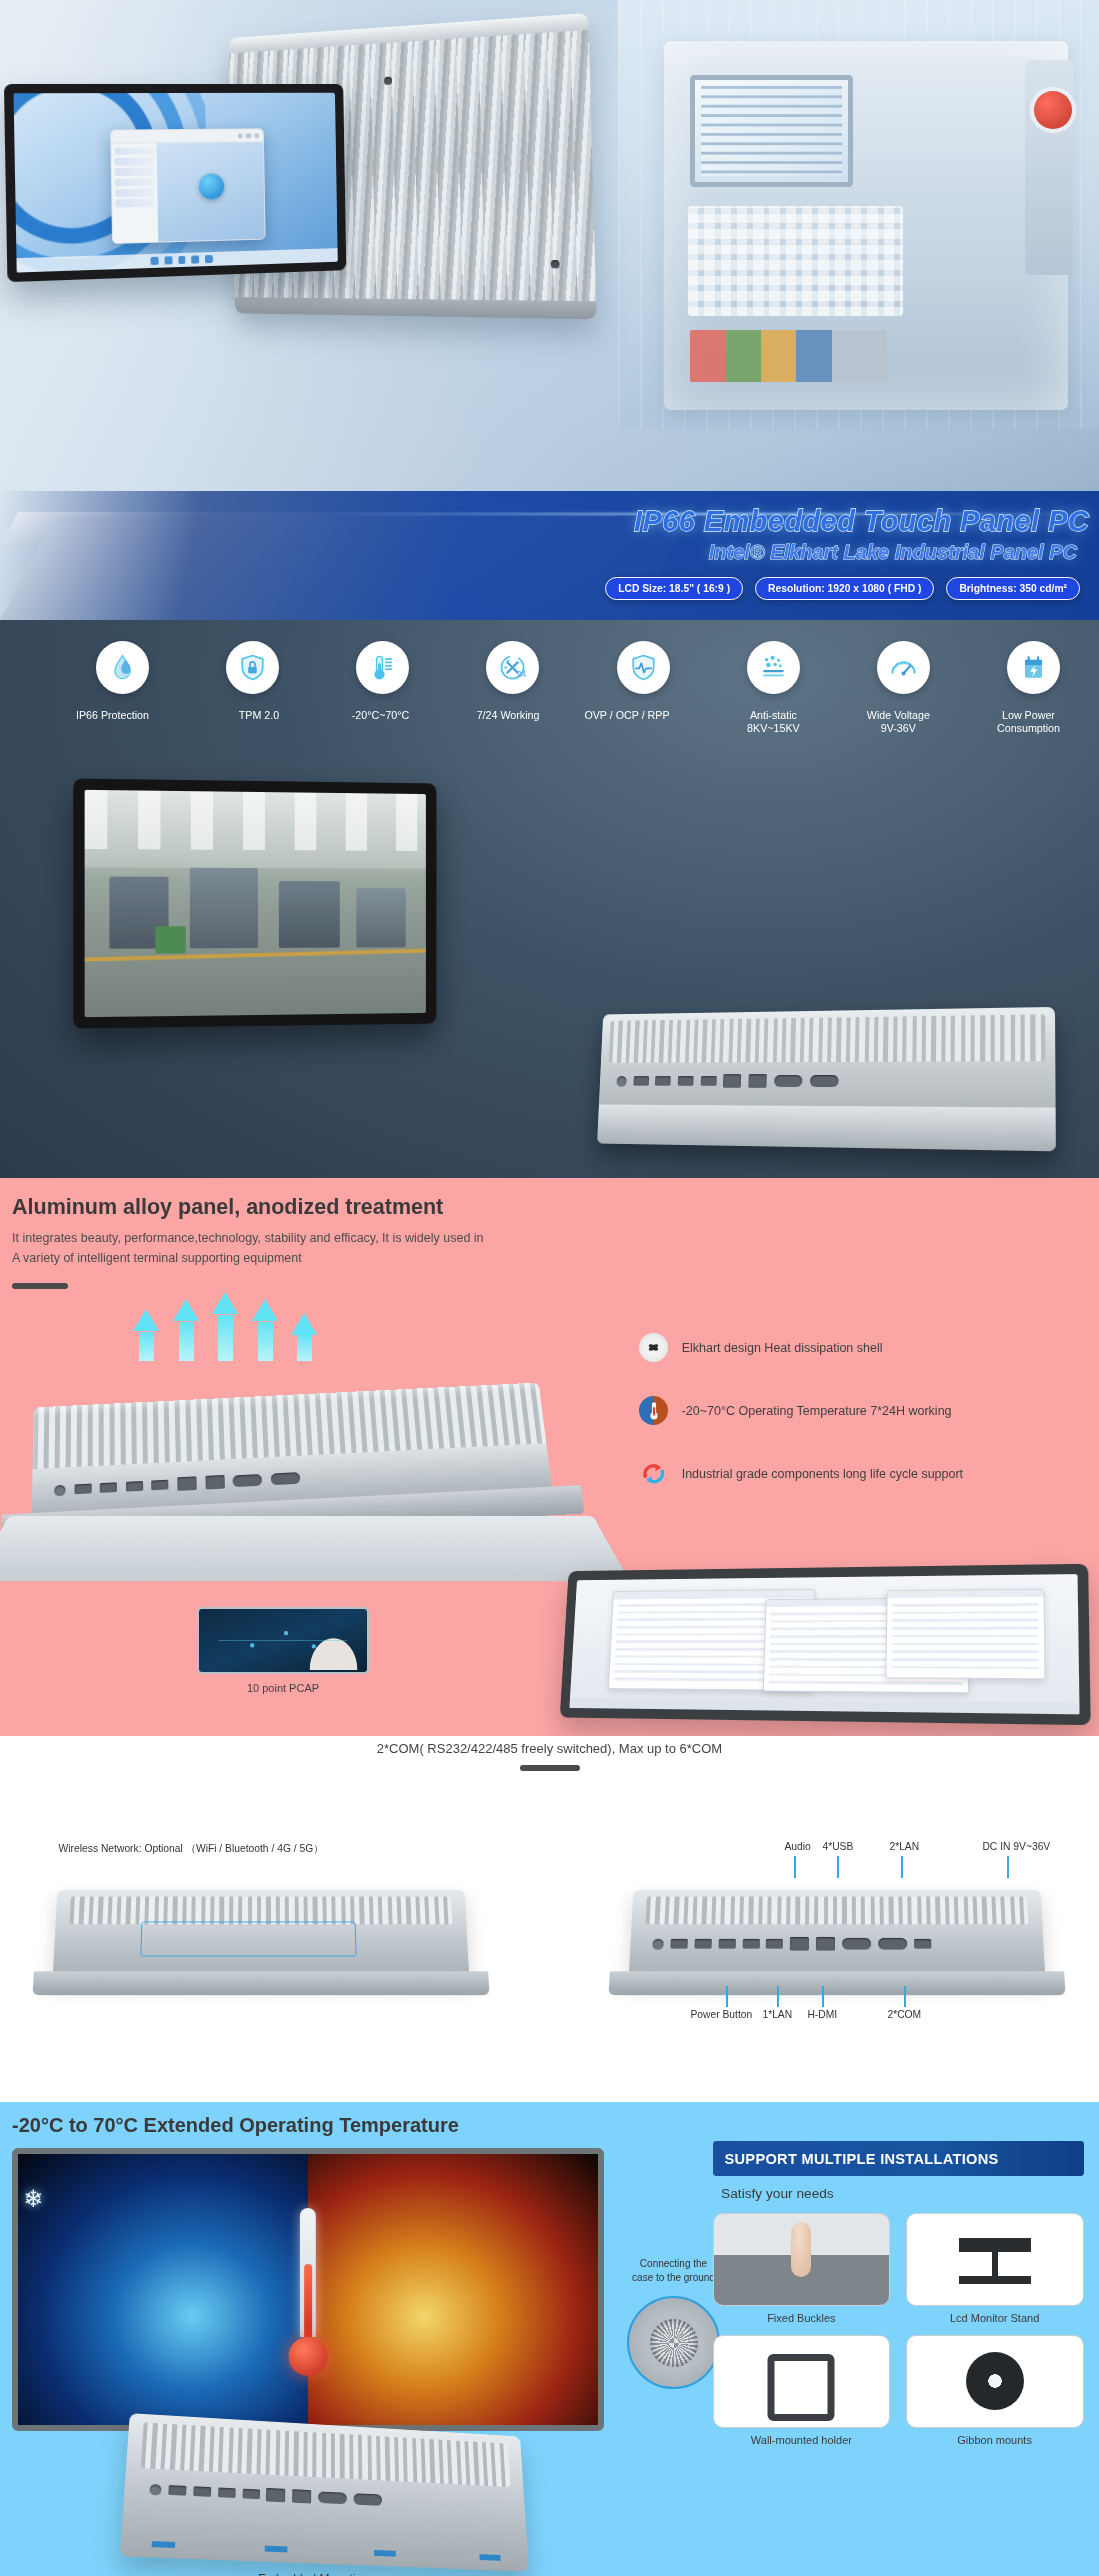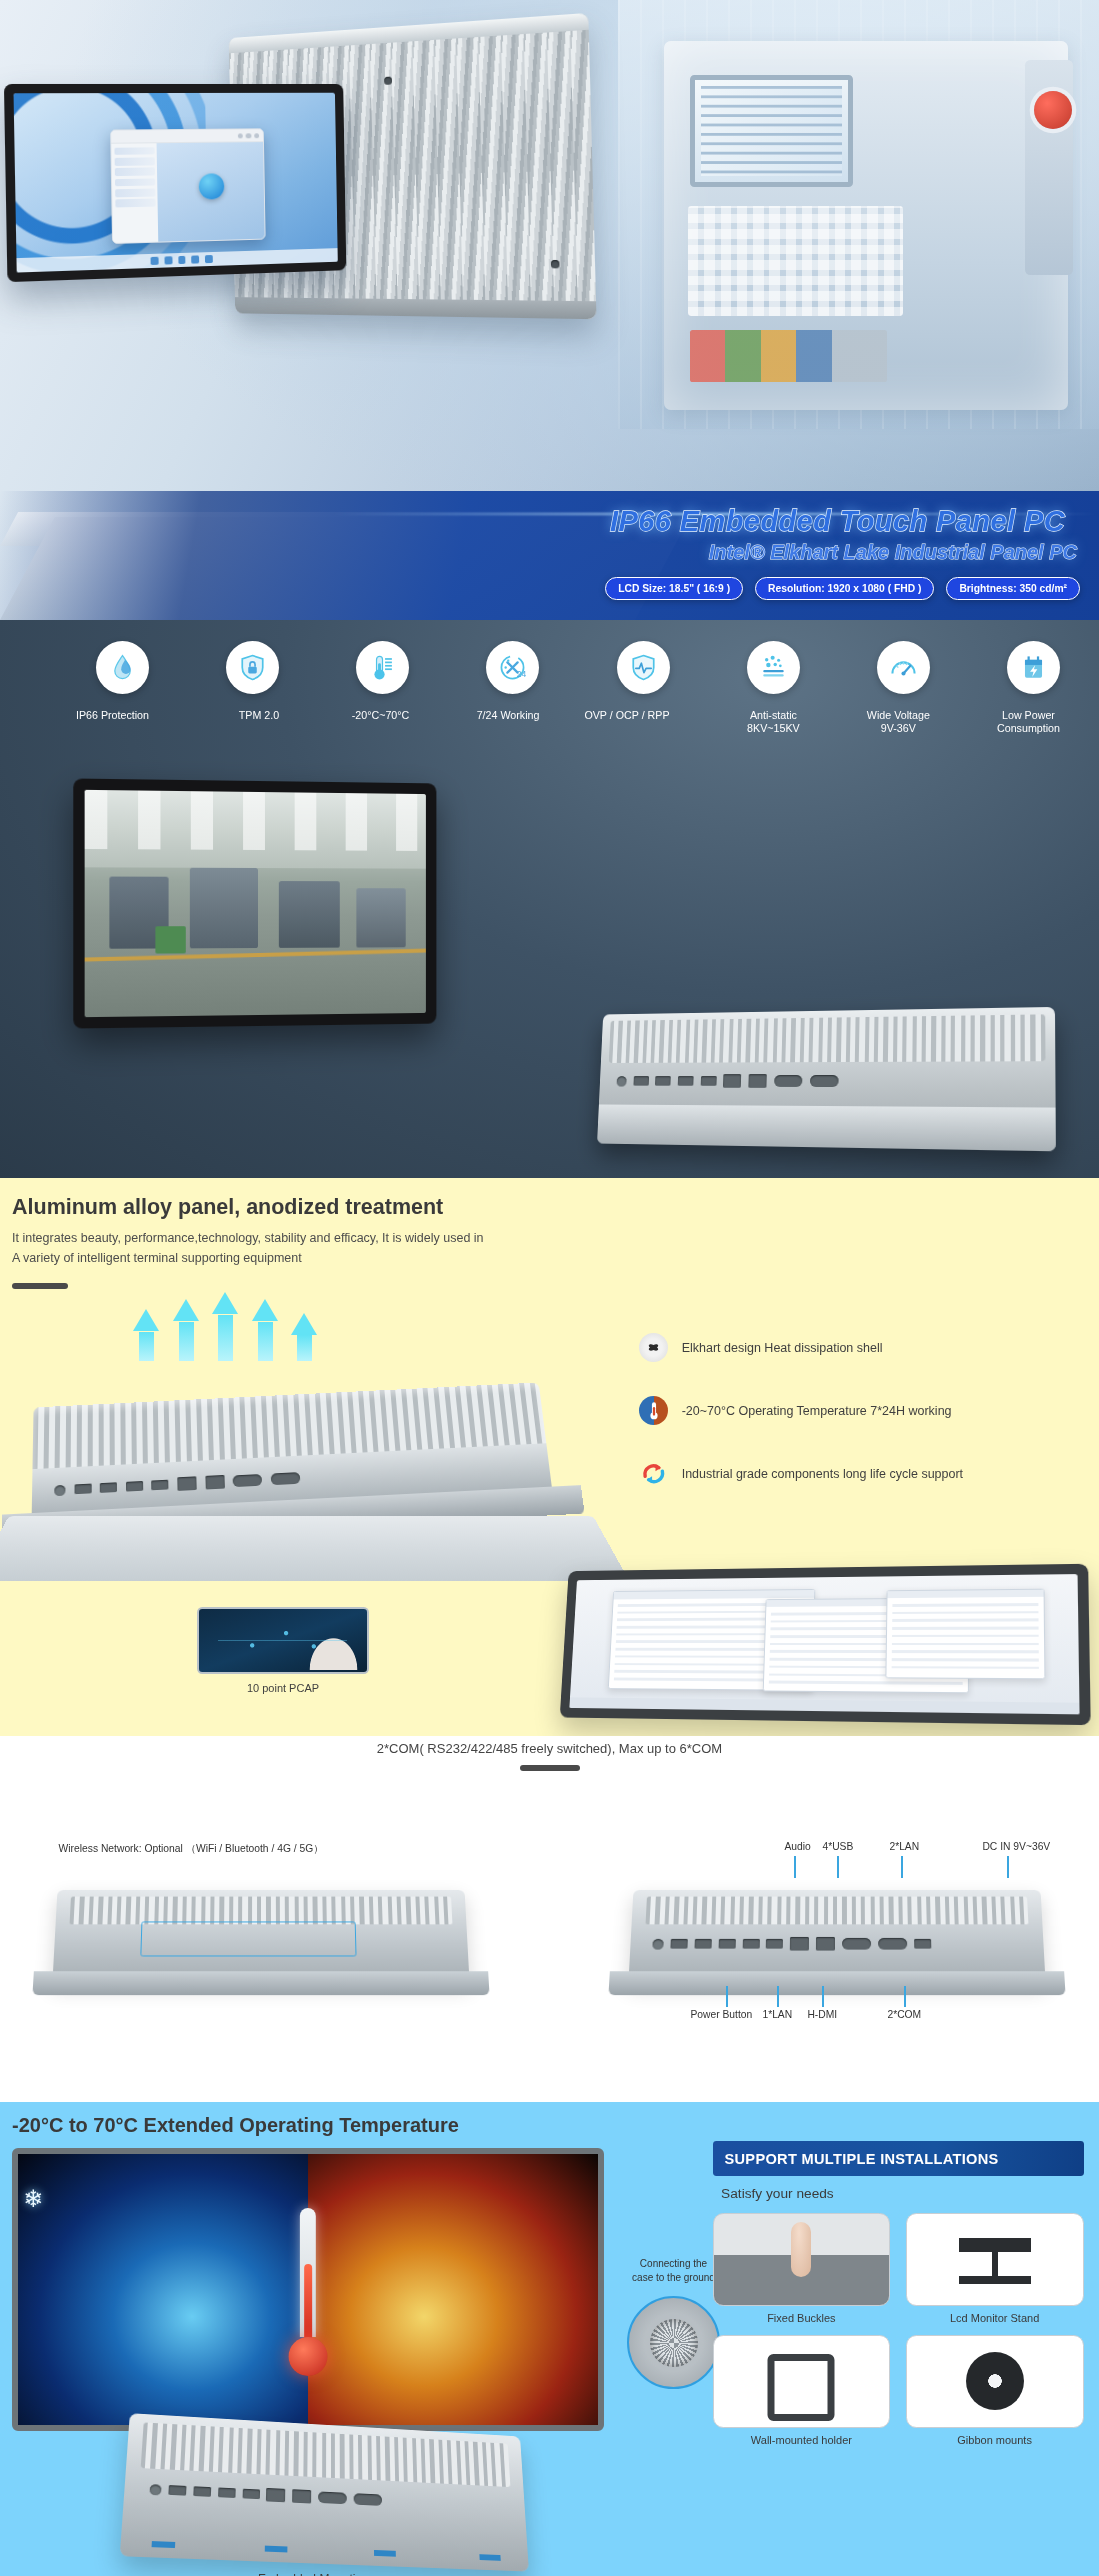--- a/index.html
+++ b/index.html
@@ -154,21 +154,21 @@
   .hero-banner{
     position:absolute; left:0; right:0; bottom:0; height:129px;
     background:linear-gradient(100deg, rgba(10,42,110,.0) 0%, rgba(12,50,130,.72) 18%, rgba(16,64,160,.92) 42%, rgba(14,58,150,.95) 100%);
   }
   .hero-banner .glow{
     position:absolute; left:30%; top:22px; width:70%; height:1.7px;
     background:linear-gradient(90deg, rgba(140,200,255,0), rgba(190,230,255,.9), rgba(140,200,255,0));
     filter:blur(0.9px);
   }
   .hero-title{
-    position:absolute; right:34px; top:13.7px;
+    position:absolute; right:10px; top:13.7px;
     font-size:29px; font-weight:bold; font-style:italic;
     color:#2f6fe0;
     -webkit-text-stroke:1.3px #ffffff;
     paint-order: stroke fill;
     letter-spacing:0.4px;
     text-shadow: 0 0 12px rgba(120,190,255,.8);
   }
   .hero-sub{
     position:absolute; right:22px; top:50px;
     font-size:20px; font-weight:bold; font-style:italic;
@@ -252,21 +252,21 @@
   .pt.usb{ width:17px; height:9.4px;}
   .pt.lan{ width:19px; height:14.6px;}
   .pt.com{ width:29px; height:12px; border-radius:6px;}
   .pt.pw{ width:11px; height:11px; border-radius:50%; background:#6e777c;}
   .fb-plate{
     position:absolute; left:0; right:0; bottom:0; height:41px;
     background:linear-gradient(180deg,#dfe4e7,#a9b1b6); border-radius:0 0 6.9px 6.9px;
   }
 
   
-  .alu{ position:relative; width:1099px; height:558px; background:#fef9c3; overflow:hidden;}
+  .alu{ position:relative; width:1099px; height:558px; background:#fca5a5; overflow:hidden;}
   .alu h2{ position:absolute; left:12px; top:17px; font-size:21.5px; color:#3a3a3a;}
   .alu .desc{ position:absolute; left:12px; top:50px; font-size:12.5px; color:#4c4c4c; line-height:1.6; white-space:pre-line;}
   .rule{ position:absolute; left:12px; top:105px; width:56px; height:6px; background:#4a4a4a; border-radius:3.4px;}
 
   .arrows{ position:absolute; left:133px; top:137px; display:flex; gap:12px; align-items:flex-end;}
   .arrow{ width:27.5px; position:relative; }
   .arrow .head{ width:0;height:0;border-left:13.7px solid transparent;border-right:13.7px solid transparent;border-bottom:22px solid #62e3f5;}
   .arrow .tail{ width:14.6px; height:29px; margin:0 auto; background:linear-gradient(180deg,#62e3f5,#b9f4fb);}
   .arrow.a2 .tail{ height:39px;} .arrow.a3 .tail{ height:46px;}
   .arrow.a4 .tail{ height:39px;} .arrow.a5 .tail{ height:26px;}

